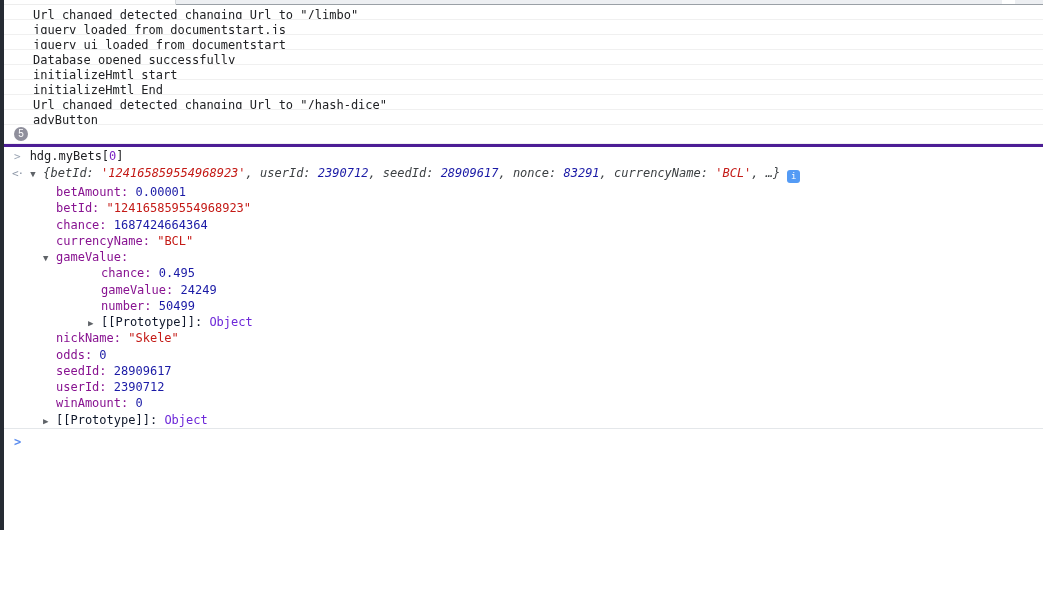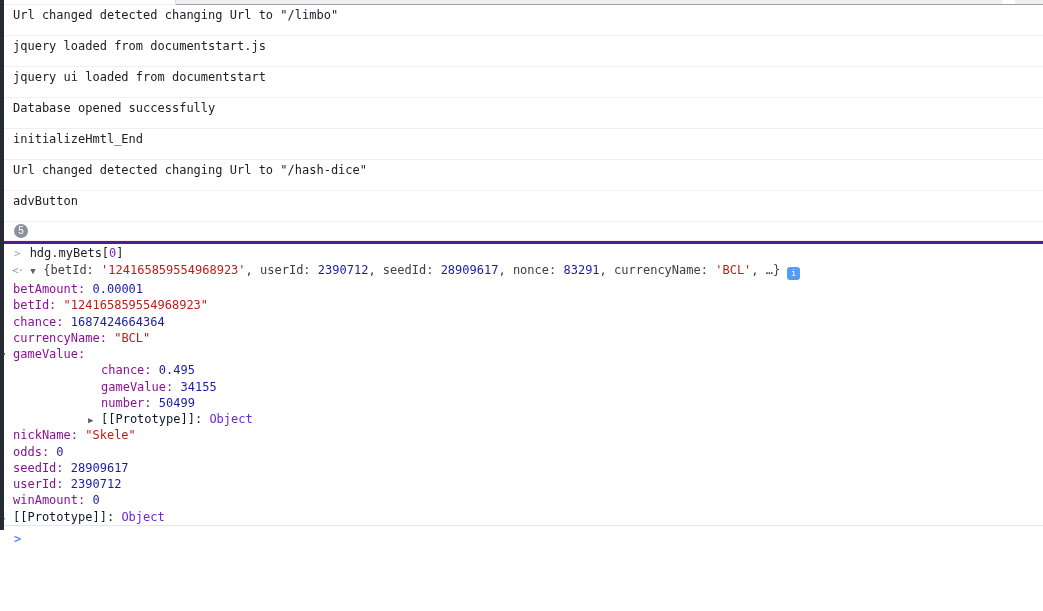--- a/index.html
+++ b/index.html
@@ -11,45 +11,45 @@
   span{white-space:pre}
   .console-panel{position:relative;width:1043px;height:530px;background:#fff}
   .leftbar{position:absolute;left:0;top:0;width:4px;height:530px;background:#262b33;z-index:6}
 
   
   .topstrip{display:flex;height:5px}
   .topstrip .lt{width:176px;background:#fff;border-bottom:1px solid #ededed;border-right:1px solid #d6d9dc;box-sizing:border-box}
   .topstrip .rt{flex:1;background:#edeff2;border-bottom:1px solid #9aa0a6;box-sizing:border-box;position:relative}
   .topstrip .notch{position:absolute;left:826px;top:0;width:13px;height:4px;background:#fff}
 
-  .msg{height:31px;line-height:20.4px;border-bottom:1px solid #f0f0f0;padding-left:13px;box-sizing:border-box;overflow:hidden}
+  .msg{height:15px;line-height:20.4px;border-bottom:1px solid #f0f0f0;padding-left:33px;box-sizing:border-box;overflow:hidden}
 
   .badgerow{height:19px;border-bottom:1px solid #f0f0f0;display:flex;align-items:center;padding-left:14px;box-sizing:border-box}
   .badge{width:14px;height:14px;border-radius:50%;background:#8f8f9c;color:#fff;
          font-family:"Liberation Sans",sans-serif;font-size:10px;line-height:14px;text-align:center}
 
   .echorow{height:19px;line-height:19px;padding-left:14px;border-top:3px solid #4c1d95;box-sizing:border-box}
   .chev{color:#99a3b2;font-size:11px;margin-right:9px}
   .en{color:#7c24c4}
 
   .resrow{height:21px;line-height:21px;padding-left:12px}
   .retic{color:#8d97a7;font-size:11px;margin-right:7px;letter-spacing:-1px}
   .tw{display:inline-block;width:13px;color:#5f6368;font-size:9px}
-  .preview{}
+  .preview{font-style:italic}
   .pk{color:#3c4043}
   .n{color:#1a1aa6}
   .s{color:#c41a16}
   .k{color:#881391}
   .ik{color:#0f172a}
   .pl{color:#6d28d9}
   .infoic{display:inline-block;width:13px;height:13px;background:#549bf5;border-radius:3px;color:#fff;
           font-size:9px;line-height:13px;text-align:center;font-style:normal;margin-left:7px;vertical-align:-2px}
 
   .trow{height:16.25px;line-height:16.25px}
-  .ind1{}
+  .ind1{padding-left:43px}
   .ind2{padding-left:88px}
 
   .promptrow{border-top:1px solid #e4e7ea;height:26px;line-height:26px;padding-left:14px;box-sizing:border-box}
   .pchev{color:#5b8def;font-weight:bold;font-size:12px}
 </style>
 </head>
 <body>
 
 <div class="console-panel">
   <div class="leftbar"></div>
@@ -58,20 +58,21 @@
     <div class="lt"></div>
     <div class="rt">
       <div class="notch"></div>
     </div>
   </div>
 
   <div class="msg"><span>Url changed detected changing Url to "/limbo"</span></div>
   <div class="msg"><span>jquery loaded from documentstart.js</span></div>
   <div class="msg"><span>jquery ui loaded from documentstart</span></div>
   <div class="msg"><span>Database opened successfully</span></div>
+  <div class="msg"><span>initializeHmtl_start</span></div>
   <div class="msg"><span>initializeHmtl_End</span></div>
   <div class="msg"><span>Url changed detected changing Url to "/hash-dice"</span></div>
   <div class="msg"><span>advButton</span></div>
 
   <div class="badgerow">
     <span class="badge">5</span>
   </div>
 
   <div class="echorow">
     <span class="chev">&gt;</span><span>hdg.myBets[</span><span class="en">0</span><span>]</span>
@@ -80,21 +81,21 @@
   <div class="resrow">
     <span class="retic">&lt;·</span><span class="tw">▼</span><span class="preview"><span class="pk">{</span><span class="pk">betId: </span><span class="s">'124165859554968923'</span><span class="pk">, </span><span class="pk">userId: </span><span class="n">2390712</span><span class="pk">, </span><span class="pk">seedId: </span><span class="n">28909617</span><span class="pk">, </span><span class="pk">nonce: </span><span class="n">83291</span><span class="pk">, </span><span class="pk">currencyName: </span><span class="s">'BCL'</span><span class="pk">, </span><span class="pk">…</span><span class="pk">}</span></span><span class="infoic">i</span>
   </div>
 
   <div class="trow ind1"><span class="tw"></span><span class="k">betAmount: </span><span class="n">0.00001</span></div>
   <div class="trow ind1"><span class="tw"></span><span class="k">betId: </span><span class="s">"124165859554968923"</span></div>
   <div class="trow ind1"><span class="tw"></span><span class="k">chance: </span><span class="n">1687424664364</span></div>
   <div class="trow ind1"><span class="tw"></span><span class="k">currencyName: </span><span class="s">"BCL"</span></div>
   <div class="trow ind1"><span class="tw">▼</span><span class="k">gameValue:</span></div>
   <div class="trow ind2"><span class="tw"></span><span class="k">chance: </span><span class="n">0.495</span></div>
-  <div class="trow ind2"><span class="tw"></span><span class="k">gameValue: </span><span class="n">34155</span></div>
+  <div class="trow ind2"><span class="tw"></span><span class="k">gameValue: </span><span class="n">24249</span></div>
   <div class="trow ind2"><span class="tw"></span><span class="k">number: </span><span class="n">50499</span></div>
   <div class="trow ind2"><span class="tw">▶</span><span class="ik">[[Prototype]]: </span><span class="pl">Object</span></div>
   <div class="trow ind1"><span class="tw"></span><span class="k">nickName: </span><span class="s">"Skele"</span></div>
   <div class="trow ind1"><span class="tw"></span><span class="k">odds: </span><span class="n">0</span></div>
   <div class="trow ind1"><span class="tw"></span><span class="k">seedId: </span><span class="n">28909617</span></div>
   <div class="trow ind1"><span class="tw"></span><span class="k">userId: </span><span class="n">2390712</span></div>
   <div class="trow ind1"><span class="tw"></span><span class="k">winAmount: </span><span class="n">0</span></div>
   <div class="trow ind1"><span class="tw">▶</span><span class="ik">[[Prototype]]: </span><span class="pl">Object</span></div>
 
   <div class="promptrow">

